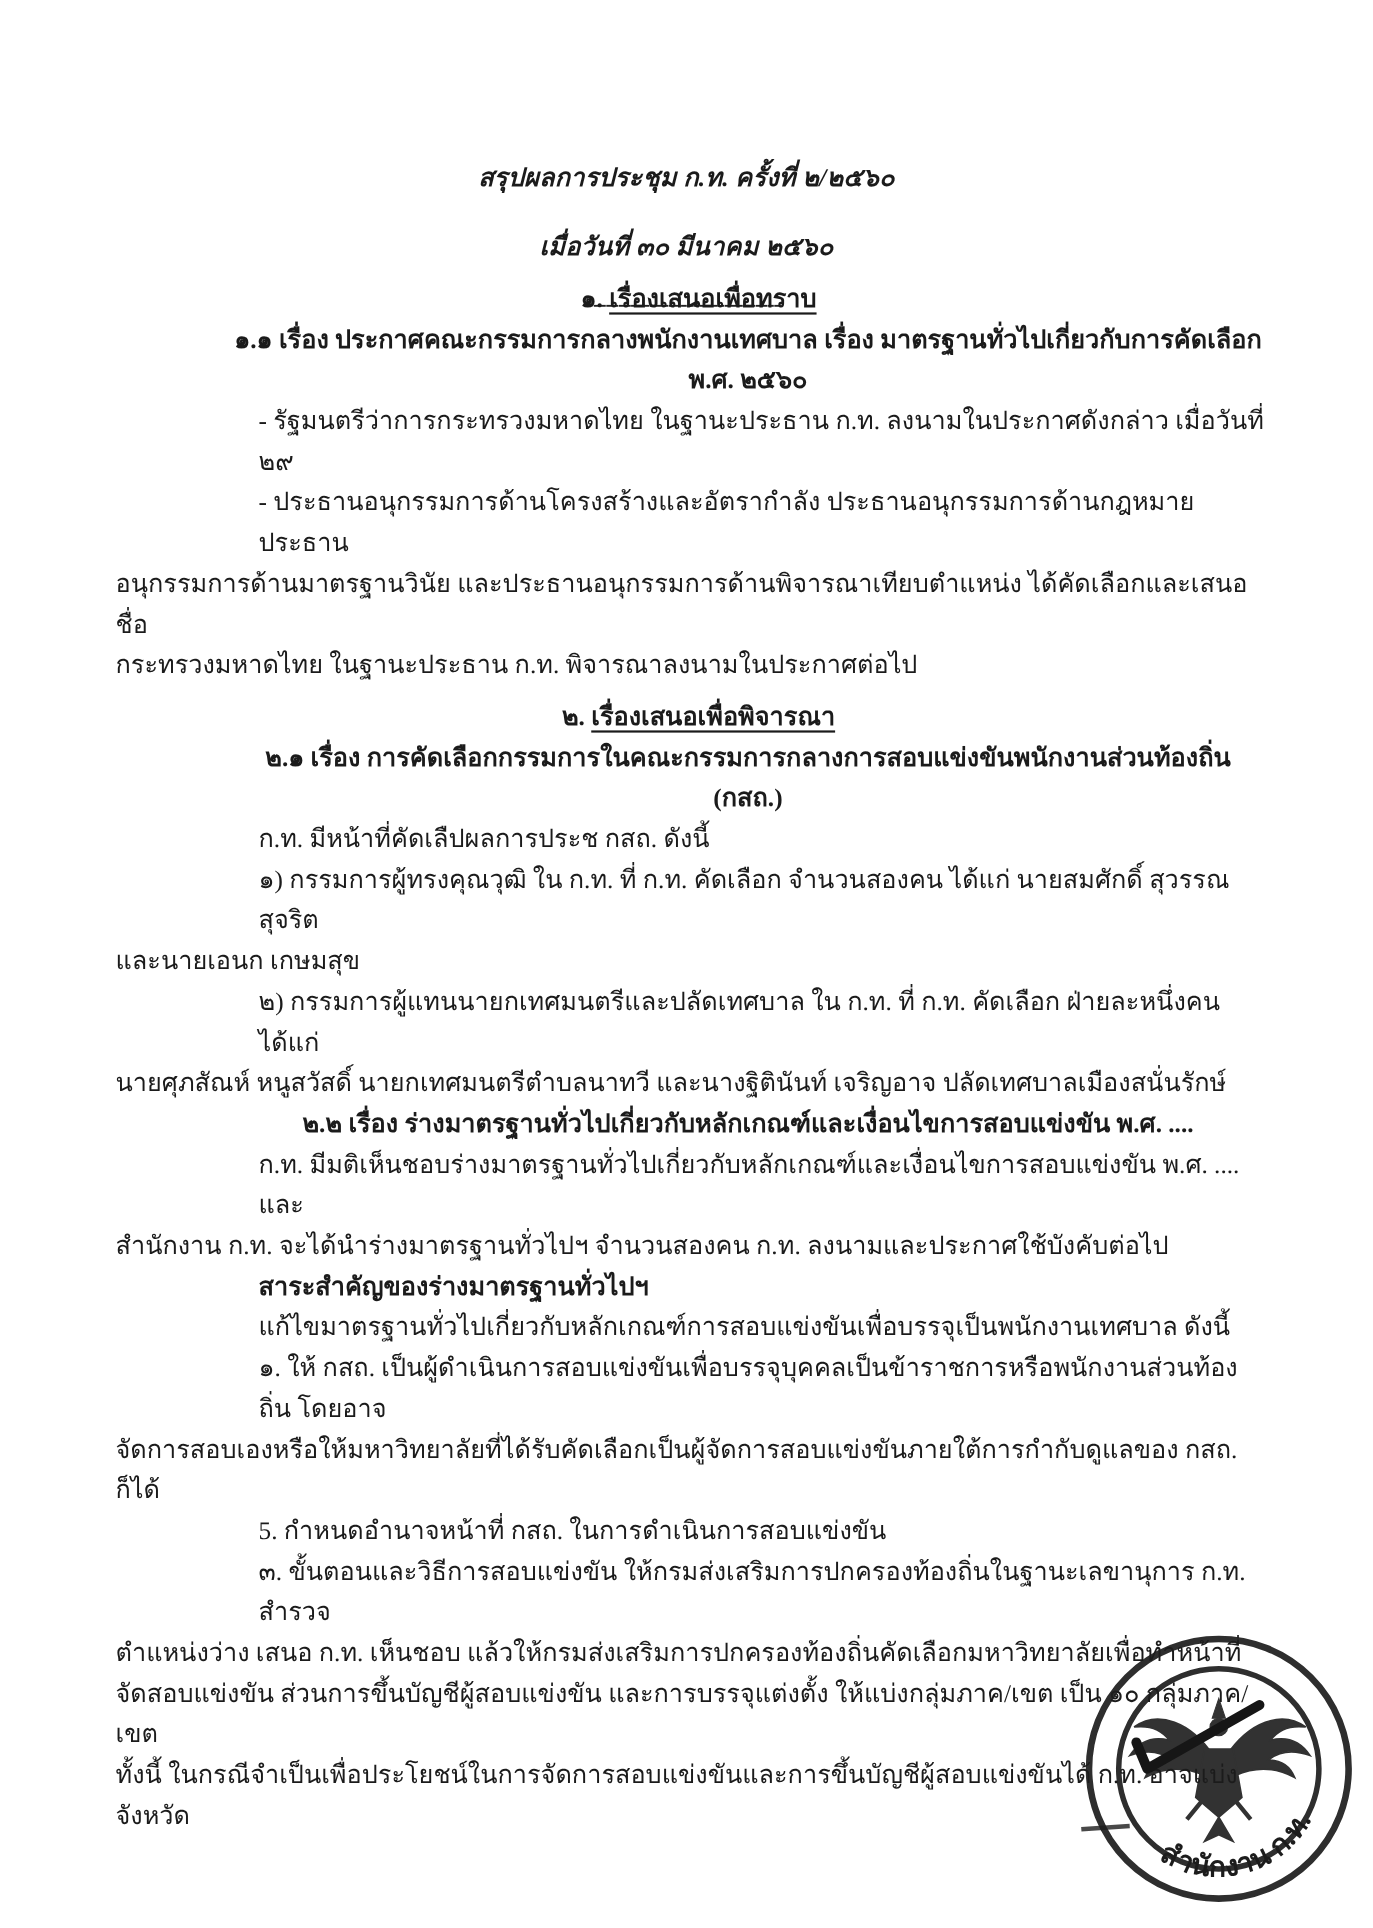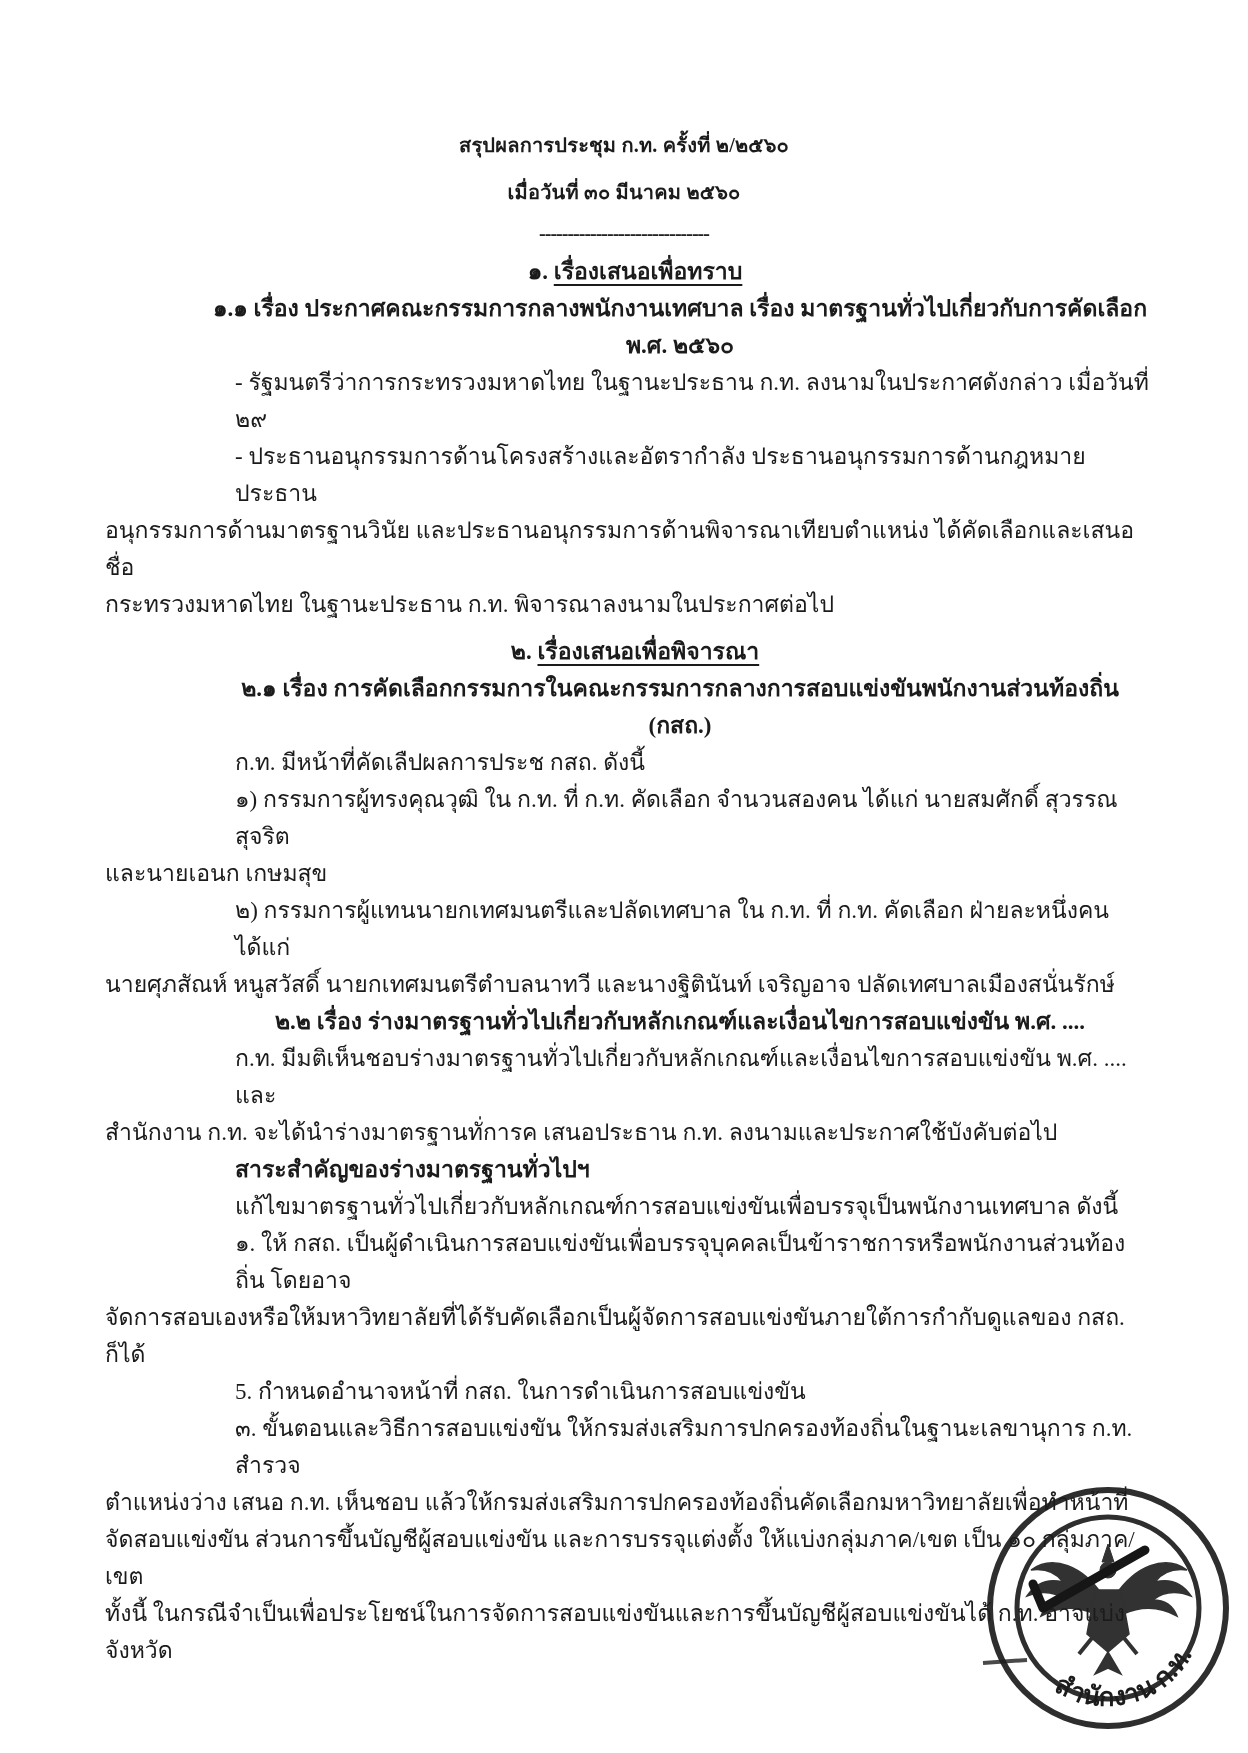--- a/index.html
+++ b/index.html
@@ -9,22 +9,23 @@
     background:#ffffff;
     color:#1b1b1b;
     font-family:"Liberation Serif","DejaVu Sans",sans-serif;
     overflow:hidden;
   }
   .title-block{
     position:absolute;top:122px;left:0;width:100%;
     text-align:center;
   }
   .title-line{
-    margin:0;font-size:20px;line-height:47px;font-weight:bold;
+    margin:16px;font-size:23px;line-height:47px;font-weight:bold;
     letter-spacing:0.2px;
+    font-style:italic;
   }
   .separator{
     margin:4px 0 0 0;font-size:20px;line-height:26px;font-weight:bold;
     letter-spacing:-1px;color:#222;
   }
   .content{
     position:absolute;top:243px;left:105px;width:1045px;
     font-size:23px;line-height:37px;
   }
   .content p{margin:0;}
@@ -60,21 +61,21 @@
 
     <p class="sec"><span>๒.</span> <span class="sec-title">เรื่องเสนอเพื่อพิจารณา</span></p>
     <p class="topic">๒.๑ เรื่อง การคัดเลือกกรรมการในคณะกรรมการกลางการสอบแข่งขันพนักงานส่วนท้องถิ่น (กสถ.)</p>
     <p class="body-ind">ก.ท. มีหน้าที่คัดเลืปผลการประช กสถ. ดังนี้</p>
     <p class="body-ind">๑) กรรมการผู้ทรงคุณวุฒิ ใน ก.ท. ที่ ก.ท. คัดเลือก จำนวนสองคน ได้แก่ นายสมศักดิ์  สุวรรณสุจริต</p>
     <p class="flush">และนายเอนก  เกษมสุข</p>
     <p class="body-ind">๒) กรรมการผู้แทนนายกเทศมนตรีและปลัดเทศบาล ใน ก.ท. ที่ ก.ท. คัดเลือก ฝ่ายละหนึ่งคน ได้แก่</p>
     <p class="flush">นายศุภสัณห์  หนูสวัสดิ์  นายกเทศมนตรีตำบลนาทวี และนางฐิตินันท์  เจริญอาจ  ปลัดเทศบาลเมืองสนั่นรักษ์</p>
     <p class="topic">๒.๒ เรื่อง ร่างมาตรฐานทั่วไปเกี่ยวกับหลักเกณฑ์และเงื่อนไขการสอบแข่งขัน พ.ศ. ....</p>
     <p class="body-ind">ก.ท. มีมติเห็นชอบร่างมาตรฐานทั่วไปเกี่ยวกับหลักเกณฑ์และเงื่อนไขการสอบแข่งขัน พ.ศ. .... และ</p>
-    <p class="flush">สำนักงาน ก.ท. จะได้นำร่างมาตรฐานทั่การค  เสนอประธาน ก.ท. ลงนามและประกาศใช้บังคับต่อไป</p>
+    <p class="flush">สำนักงาน ก.ท. จะได้นำร่างมาตรฐานทั่วไปฯ  จำนวนสองคน ก.ท. ลงนามและประกาศใช้บังคับต่อไป</p>
     <p class="body-ind semibold">สาระสำคัญของร่างมาตรฐานทั่วไปฯ</p>
     <p class="body-ind">แก้ไขมาตรฐานทั่วไปเกี่ยวกับหลักเกณฑ์การสอบแข่งขันเพื่อบรรจุเป็นพนักงานเทศบาล ดังนี้</p>
     <p class="body-ind">๑. ให้ กสถ. เป็นผู้ดำเนินการสอบแข่งขันเพื่อบรรจุบุคคลเป็นข้าราชการหรือพนักงานส่วนท้องถิ่น โดยอาจ</p>
     <p class="flush">จัดการสอบเองหรือให้มหาวิทยาลัยที่ได้รับคัดเลือกเป็นผู้จัดการสอบแข่งขันภายใต้การกำกับดูแลของ กสถ. ก็ได้</p>
     <p class="body-ind">5. กำหนดอำนาจหน้าที่ กสถ. ในการดำเนินการสอบแข่งขัน</p>
     <p class="body-ind">๓. ขั้นตอนและวิธีการสอบแข่งขัน ให้กรมส่งเสริมการปกครองท้องถิ่นในฐานะเลขานุการ ก.ท. สำรวจ</p>
     <p class="flush">ตำแหน่งว่าง เสนอ ก.ท. เห็นชอบ แล้วให้กรมส่งเสริมการปกครองท้องถิ่นคัดเลือกมหาวิทยาลัยเพื่อทำหน้าที่</p>
     <p class="flush">จัดสอบแข่งขัน ส่วนการขึ้นบัญชีผู้สอบแข่งขัน และการบรรจุแต่งตั้ง ให้แบ่งกลุ่มภาค/เขต เป็น ๑๐ กลุ่มภาค/เขต</p>
     <p class="flush">ทั้งนี้ ในกรณีจำเป็นเพื่อประโยชน์ในการจัดการสอบแข่งขันและการขึ้นบัญชีผู้สอบแข่งขันได้ ก.ท. อาจแบ่งจังหวัด</p>
 

